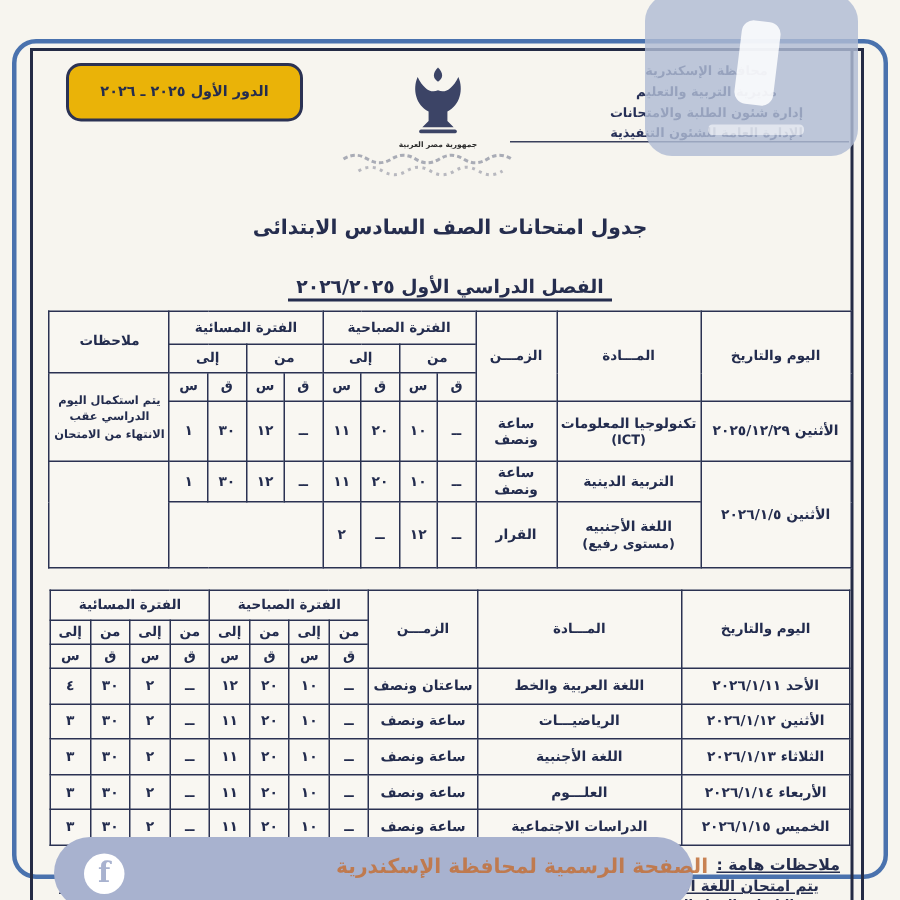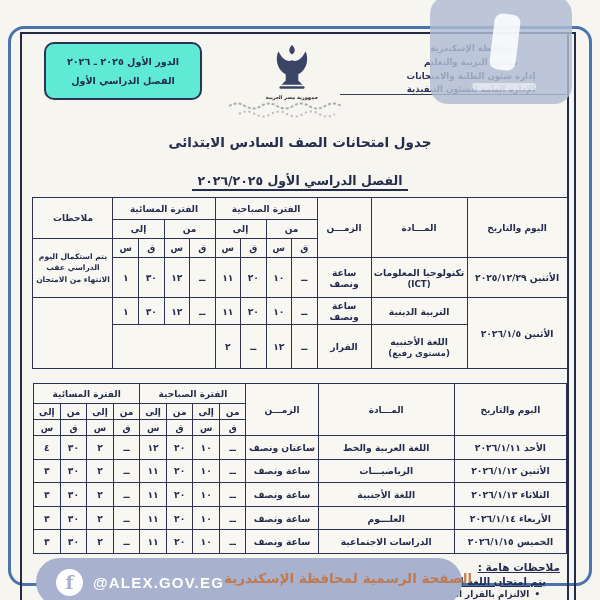--- a/index.html
+++ b/index.html
@@ -8,30 +8,30 @@
   .blue-frame{position:absolute;top:26px;left:8px;right:8px;bottom:14px;border:3px solid #4a72ae;border-radius:16px;z-index:0}
   .black-frame{position:absolute;top:32px;left:20px;right:24px;bottom:-4px;border:2.5px solid #242b45;z-index:0}
   .inner-right-line{position:absolute;top:34px;bottom:0;right:31px;width:2px;background:#242b45;z-index:0}
   .content{position:relative;z-index:2}
   
   .hdr{display:flex;align-items:flex-start;padding:42px 40px 0 44px}
   .dept{width:178px;text-align:center;font-size:8.6px;font-weight:700;line-height:1.6;color:#273057}
   .emblem-wrap{flex:1;text-align:center;padding-top:2px}
   .emblem-cap{font-size:5px;font-weight:700;color:#2c2c2c;letter-spacing:.5px}
   .round-box{width:146px;border:2px solid #2b3254;border-radius:10px;padding:8px 4px;text-align:center;
-             font-size:9.6px;font-weight:700;line-height:2;background:#5eead4}
+             font-size:9.6px;font-weight:700;line-height:2;background:#eab308}
   .dept-rule{position:absolute;top:94px;right:34px;width:226px;border-top:1.6px solid #3a405c}
   
   .stamp{position:absolute;top:-4px;right:28px;width:142px;height:108px;background:rgba(176,188,212,.82);
          border-radius:18px;z-index:5}
   .stamp-phone{position:absolute;top:18px;right:54px;width:26px;height:56px;background:rgba(255,255,255,.85);
                border-radius:8px;transform:rotate(7deg)}
   .stamp-bar{position:absolute;bottom:14px;right:36px;width:64px;height:7px;background:rgba(255,255,255,.55);border-radius:3px}
   
-  .title{ text-align:center;margin-top:8px;font-weight:700}
+  .title{ text-align:center;margin-top:18px;font-weight:700}
   .title .t1{font-size:13.5px}
   .title .t2{font-size:12.5px;display:inline-block;border-bottom:2px solid #252d4e;padding:2px 6px 1px;margin-top:2px}
   
   table{border-collapse:collapse;table-layout:fixed;margin:6px auto 0;width:534px;background:#f9f7f2}
   th,td{border:1.4px solid #2b3252;text-align:center;vertical-align:middle;font-weight:700;color:#232c4e;padding:0 1px;overflow:hidden}
   th{font-size:9px}
   td{font-size:9.2px}
   .t1 tr.h1{height:22px}.t1 tr.h2{height:19px}.t1 tr.h3{height:19px}
   .t1 tr.d1{height:40px}.t1 tr.d2{height:27px}.t1 tr.d3{height:44px}
   .t2 tr.h1{height:20px}.t2 tr.h2{height:16px}.t2 tr.h3{height:16px}
@@ -76,21 +76,20 @@
           <rect x="8" y="40.5" width="24" height="2.4" rx="1.2" fill="#3c4466"></rect>
         </svg>
         <div class="emblem-cap">جمهورية مصر العربية</div>
         <svg width="150" height="22" viewBox="0 0 150 22">
           <path d="M12 6 q8 -5 16 0 t16 0 t16 0 t16 0 t16 0 t16 0 t16 0" stroke="#6a6f86" stroke-width="2" fill="none" stroke-dasharray="3 2" opacity=".55"></path>
           <path d="M22 14 q8 -5 16 0 t16 0 t16 0 t16 0 t16 0 t16 0" stroke="#6a6f86" stroke-width="2" fill="none" stroke-dasharray="2 3" opacity=".45"></path>
         </svg>
       </div>
       <div class="round-box">
         <div>الدور الأول ٢٠٢٥ ـ ٢٠٢٦</div>
-        <div>الفصل الدراسي الأول</div>
       </div>
     </div>
     <div class="dept-rule"></div>
 
     <div class="title">
       <div class="t1">جدول امتحانات الصف السادس الابتدائى</div><br>
       <span class="t2">الفصل الدراسي الأول ٢٠٢٦/٢٠٢٥</span>
     </div>
 
     <table class="t1">
@@ -286,16 +285,15 @@
     </div>
   </div>
 
   <div class="stamp">
     <div class="stamp-phone"></div>
     <div class="stamp-bar"></div>
   </div>
 
   <div class="band">
     <div class="fb-circle">f</div>
-    <div class="handle">@ALEX.GOV.EG</div>
   </div>
   <div class="wm-orange">الصفحة الرسمية لمحافظة الإسكندرية</div>
 </div>
 
 </body></html>

